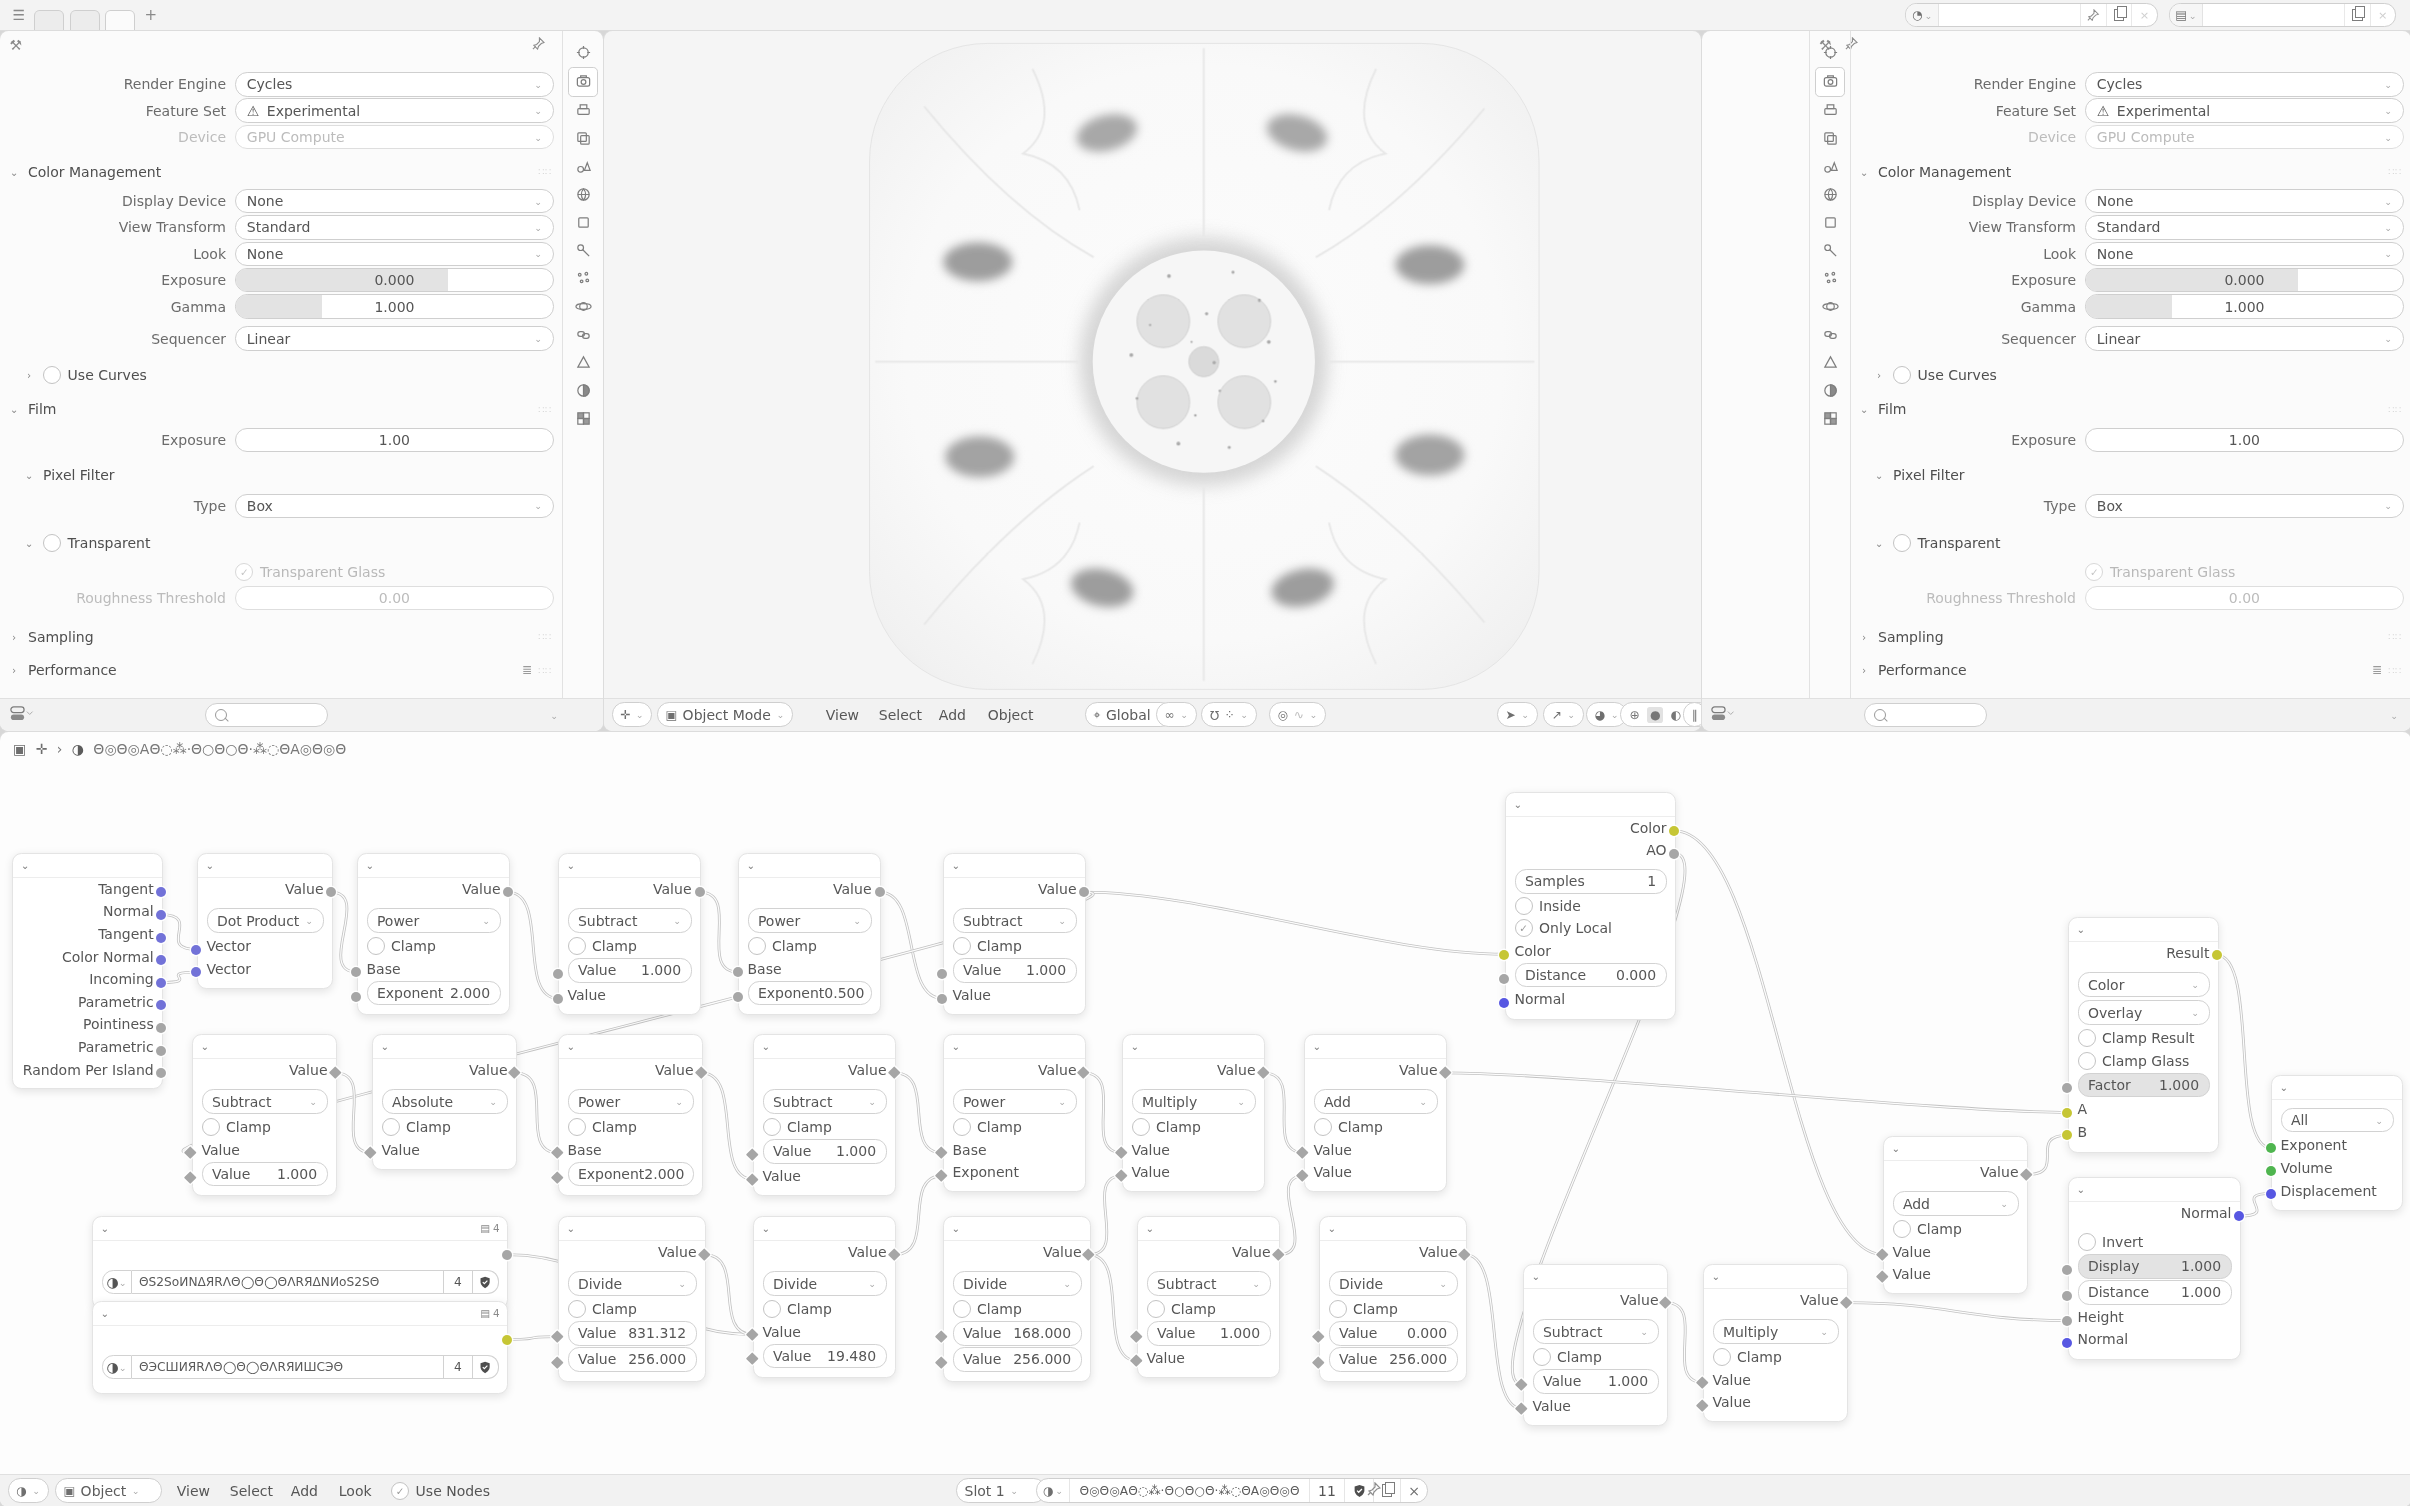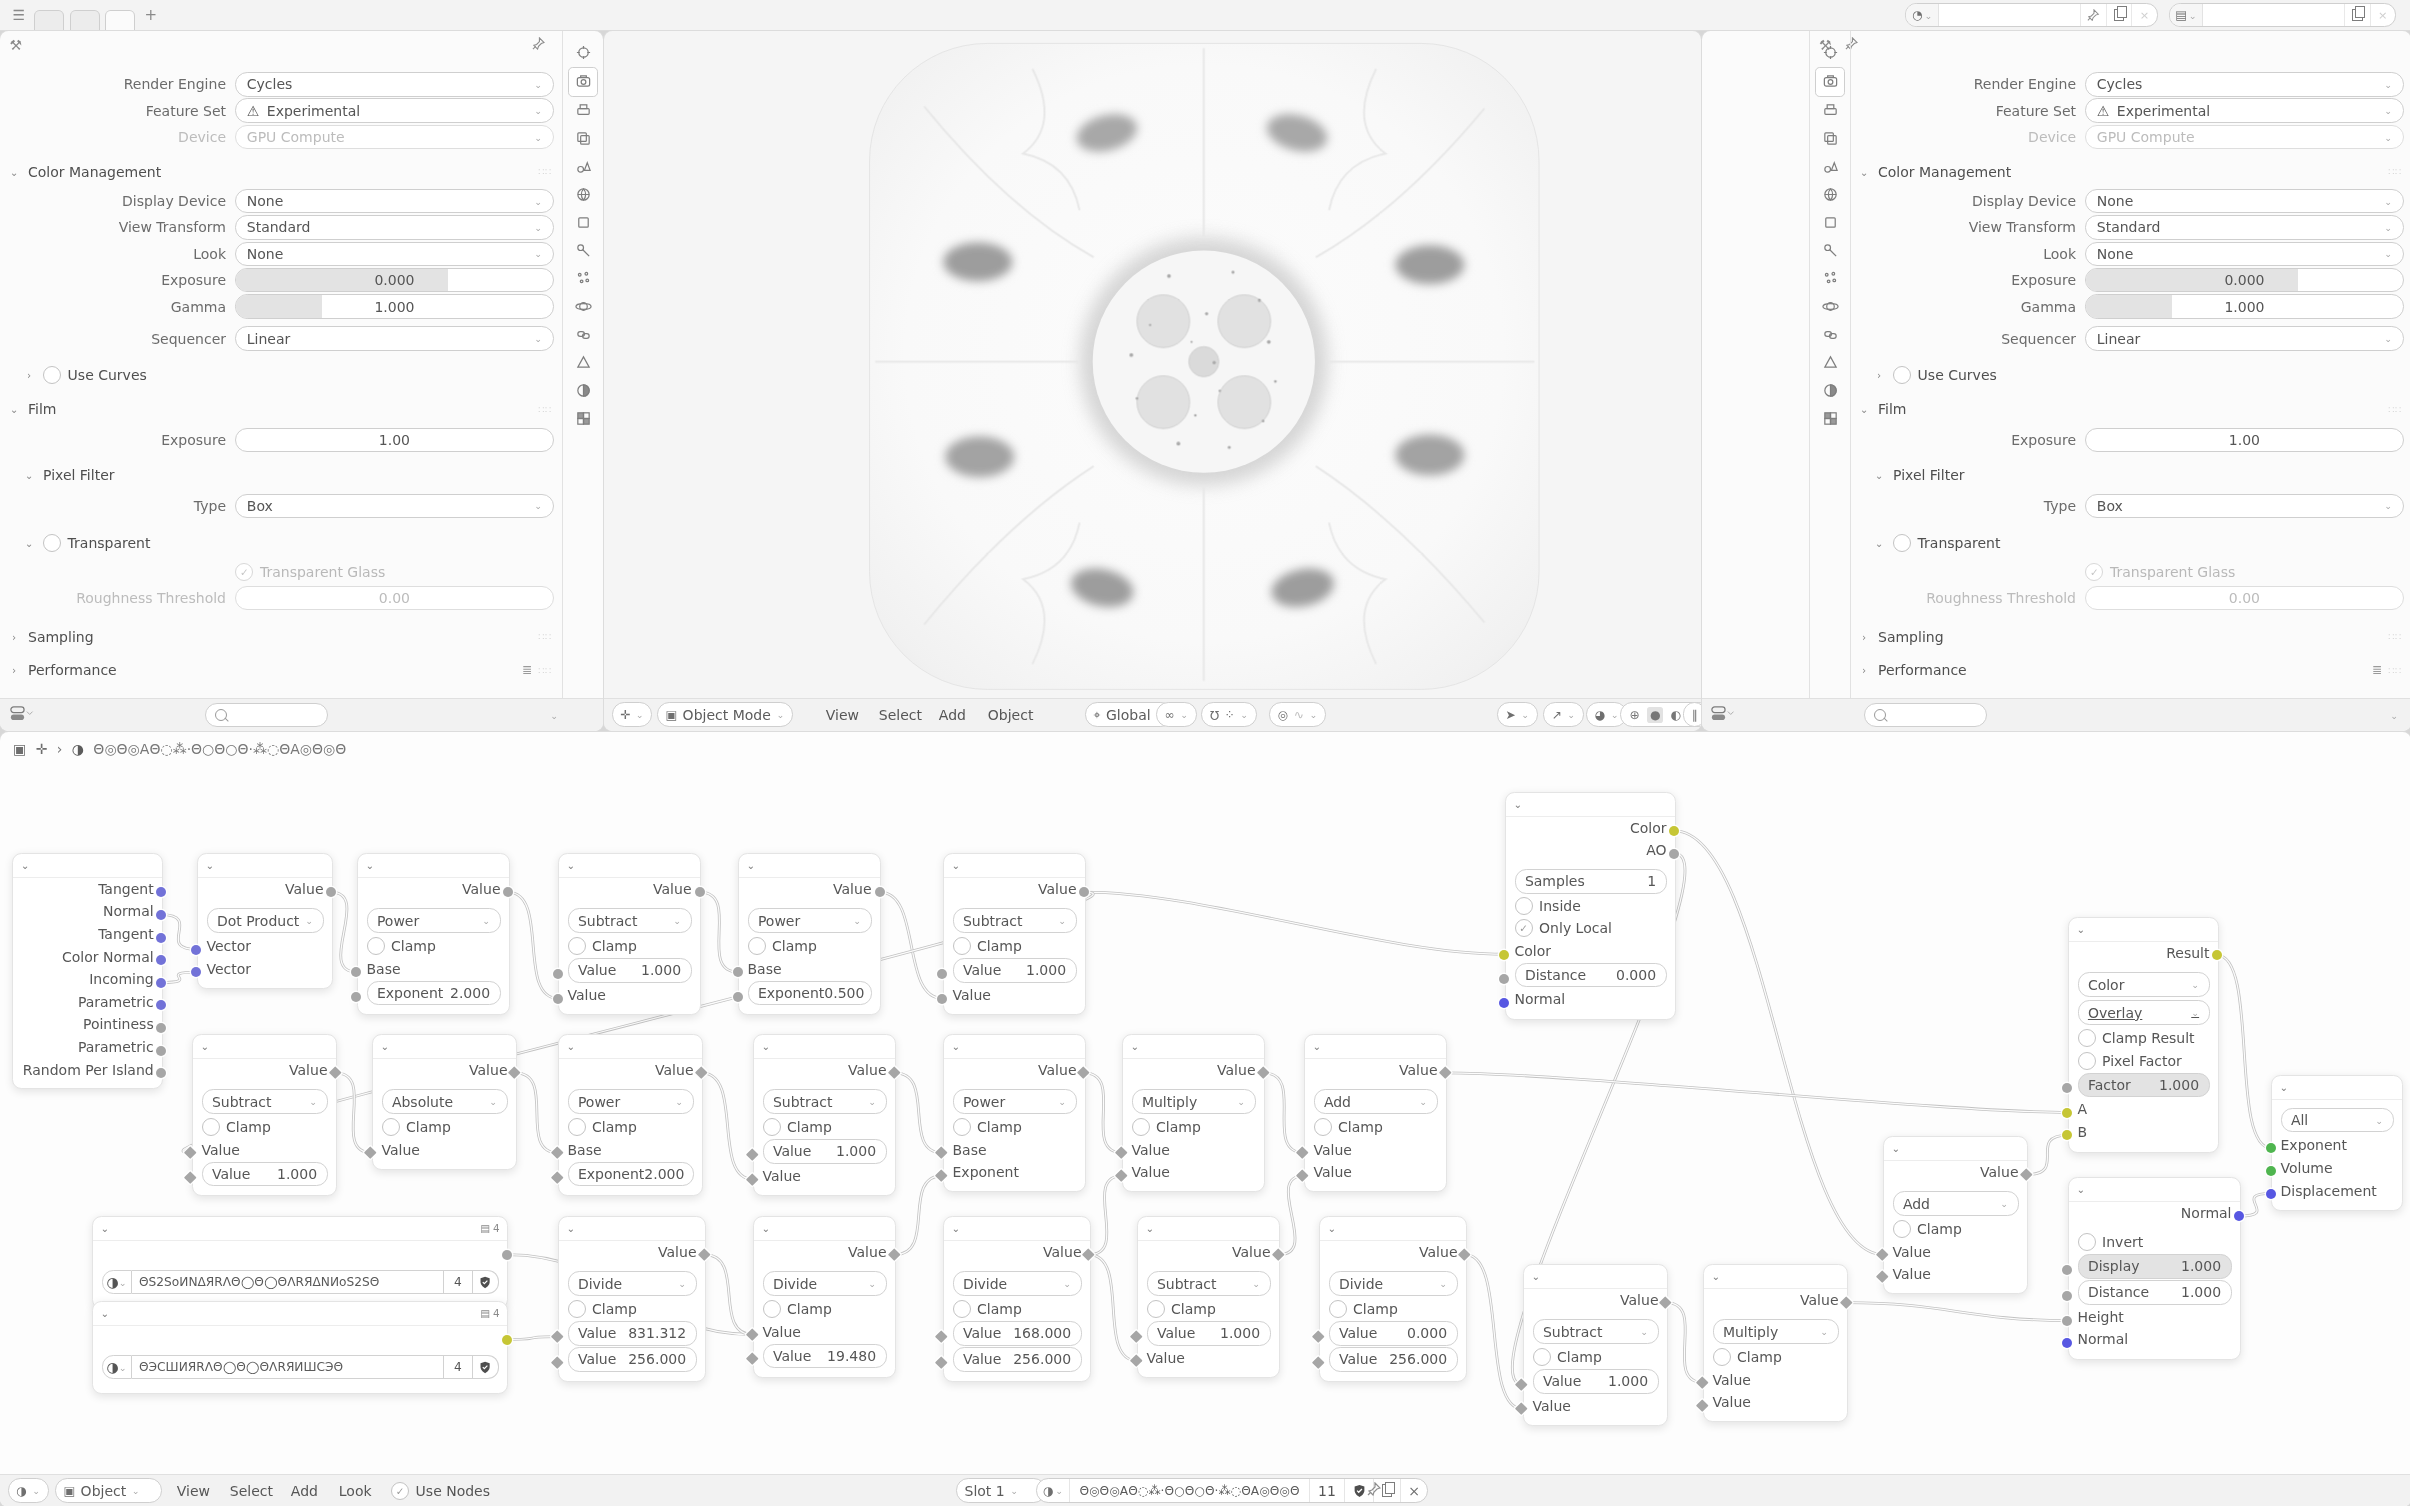--- a/index.html
+++ b/index.html
@@ -1563,33 +1563,33 @@
           <div class="nrow" style="height: 22.6px; justify-content: flex-end;">
             <span class="rlab">Result</span>
           </div>
           <div class="nrow" style="height: 6.6px;"></div>
           <div class="nrow" style="height: 28px;">
             <span class="npill">
               <span>Color</span>
               <span class="chev">⌄</span>
             </span>
           </div>
-          <div class="nrow" style="height: 28px; text-decoration: underline;">
+          <div class="nrow" style="height: 28px;">
             <span class="npill">
               <span>Overlay</span>
               <span class="chev">⌄</span>
             </span>
           </div>
           <div class="nrow" style="height: 22.6px;">
             <span class="cbox" style="margin-right:6.6px;"></span>
             <span>Clamp Result</span>
           </div>
           <div class="nrow" style="height: 22.6px;">
             <span class="cbox" style="margin-right:6.6px;"></span>
-            <span>Pixel Factor</span>
+            <span>Clamp Glass</span>
           </div>
           <div class="nrow" style="height: 26px;">
             <span class="npill slider">
               <span>Factor</span>
               <span class="v2">1.000</span>
             </span>
           </div>
           <div class="nrow" style="height: 22.6px;">
             <span class="rlab">A</span>
           </div>

